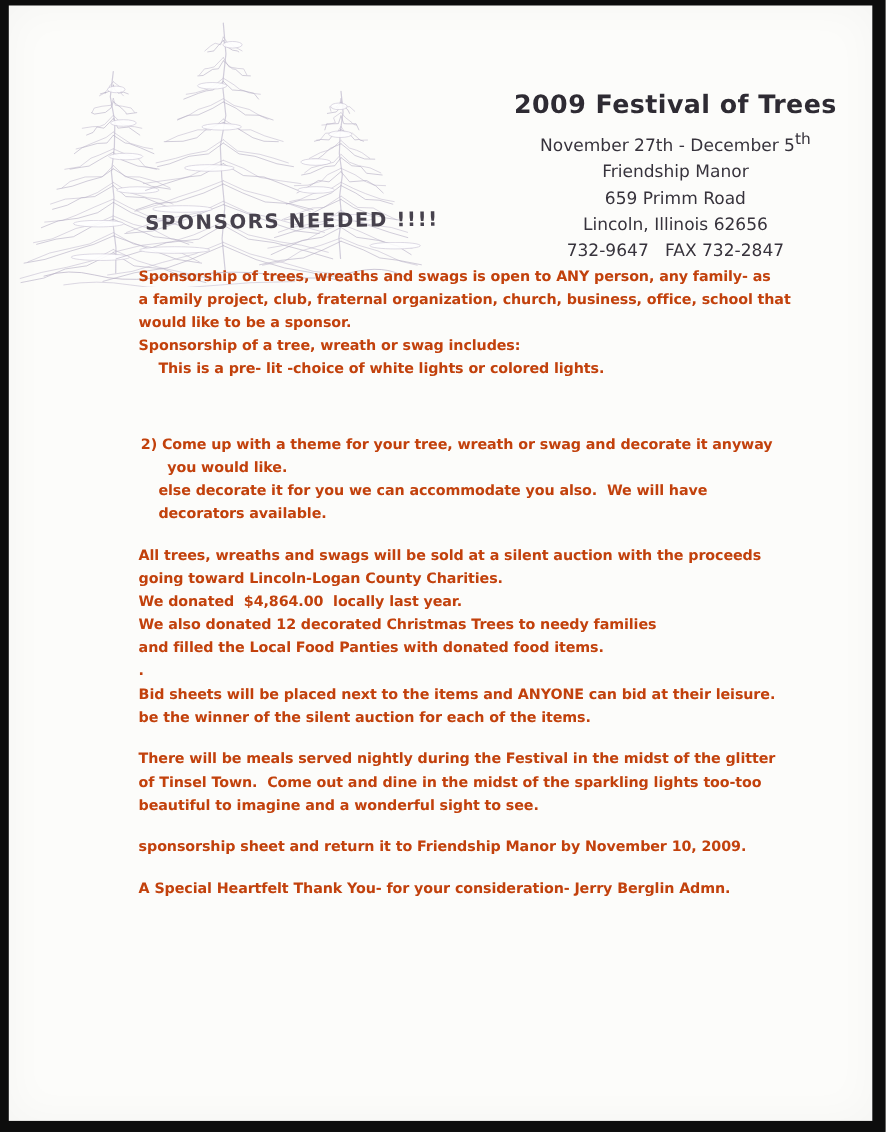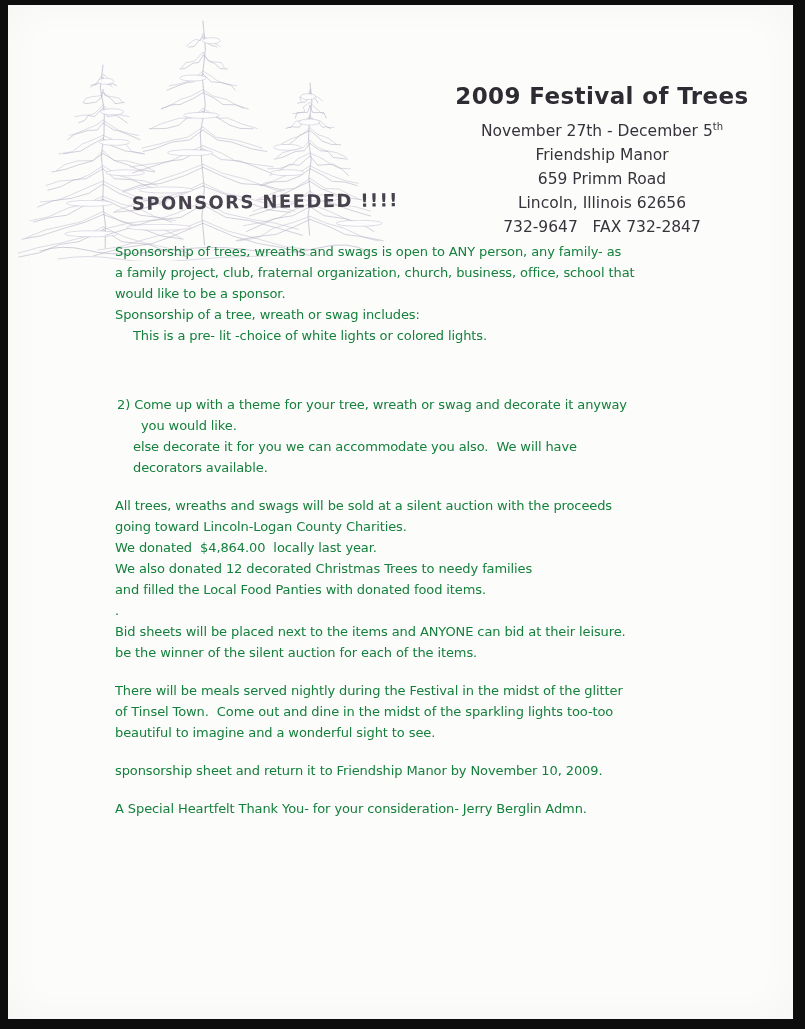--- a/index.html
+++ b/index.html
@@ -21,34 +21,34 @@
   .trees-svg{
     position:absolute;left:10px;top:8px;width:370px;height:248px;
   }
   .banner{
     position:absolute;left:124px;top:186px;
     font-size:18px;font-weight:bold;letter-spacing:1.4px;
     color:#47424d;transform:rotate(-0.8deg);
     white-space:pre;
   }
   .header{
-    position:absolute;left:436px;top:78px;width:316px;
+    position:absolute;left:448px;top:78px;width:316px;
     text-align:center;color:#37333c;
   }
   .h-title{
     font-size:23px;font-weight:bold;letter-spacing:0.4px;
     margin-bottom:6px;white-space:pre;color:#2e2b33;
   }
   .h-line{
     font-size:15.5px;line-height:24px;white-space:pre;font-weight:500;
   }
-  .h-line sup{font-size:10px;margin-top:28px;}
+  .h-line sup{font-size:14px;margin-top:28px;}
   .body-text{
-    position:absolute;left:107px;top:236px;width:612px;
-    color:#15803d;font-size:13px;letter-spacing:-0.1px;
+    position:absolute;left:118px;top:236px;width:612px;
+    color:#c2410c;font-size:13px;letter-spacing:-0.1px;font-weight:bold;
   }
   .para{margin:0 0 17px 0;}
   .line{line-height:21px;white-space:pre;}
 </style>
 </head>
 <body>
 
 <div class="scan-frame">
   <div class="page">
 

